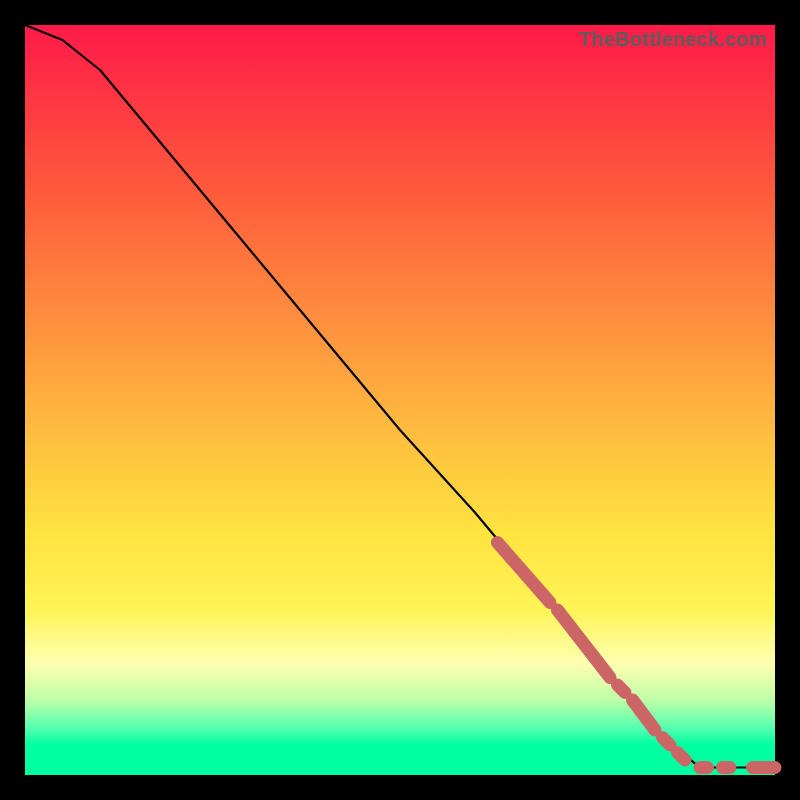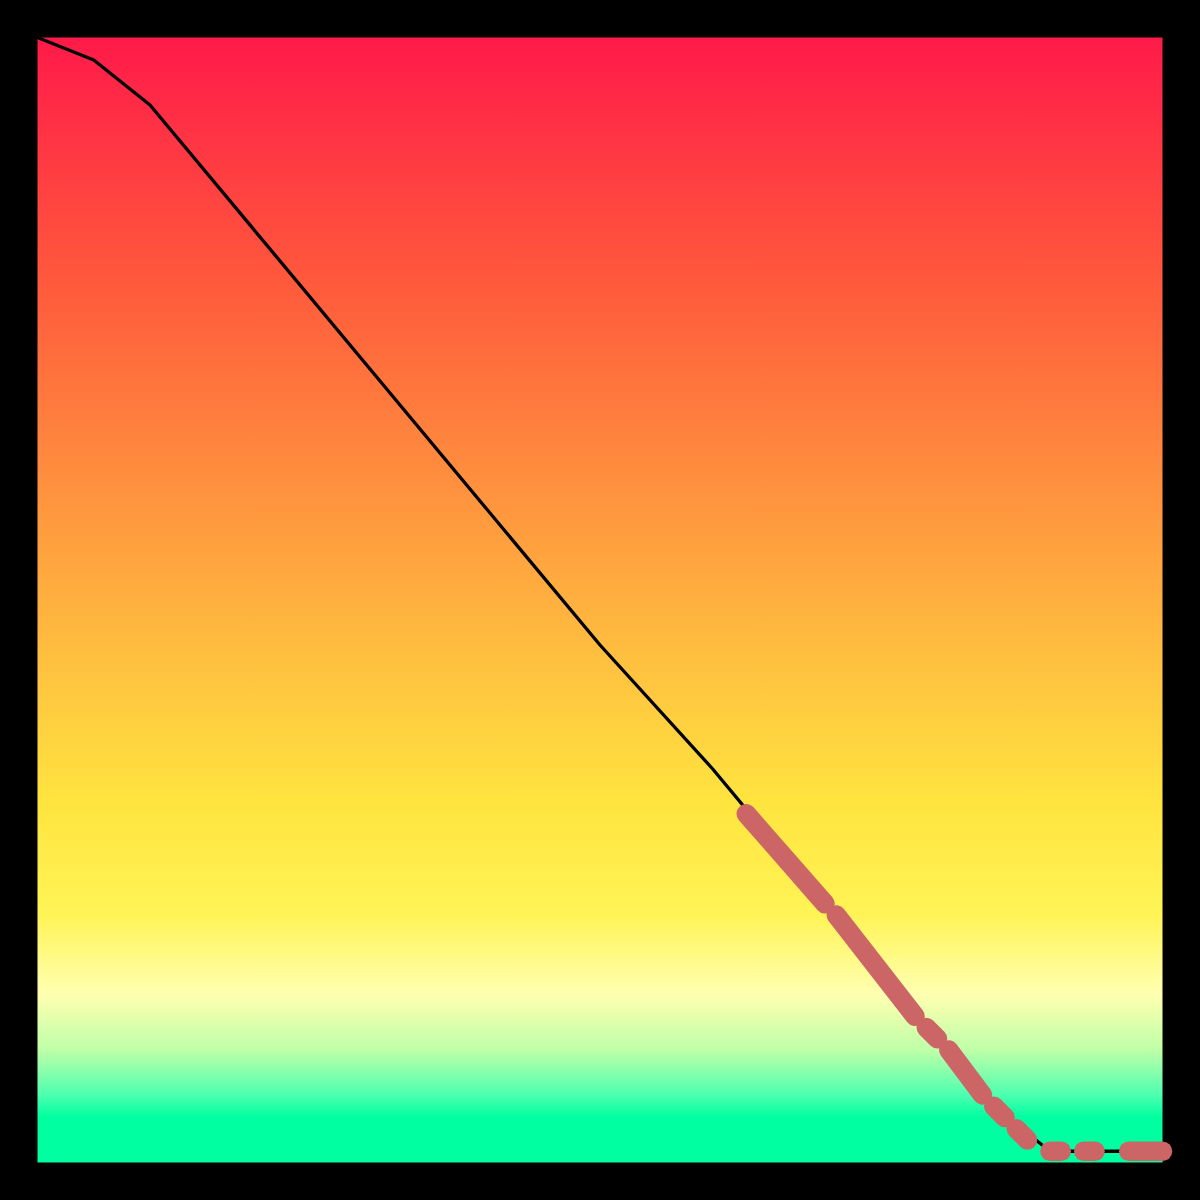--- a/index.html
+++ b/index.html
@@ -57,20 +57,21 @@
     height: 750px;
     overflow: visible;
   }
 </style>
 </head>
 <body>
 
 <div class="frame">
   <div class="plot-area"></div>
 
+  <div class="watermark">TheBottleneck.com</div>
 
   <svg class="curve" viewBox="0 0 750 750" preserveAspectRatio="none">
     <path id="main-line" fill="none" stroke="#000" stroke-width="2.2" stroke-linecap="round" stroke-linejoin="round" d="M0.00 0.00 L37.50 15.00 L75.00 45.00 L150.00 135.00 L225.00 225.00 L300.00 315.00 L375.00 405.00 L450.00 487.50 L525.00 577.50 L600.00 667.50 L637.50 712.50 L675.00 742.50 L712.50 742.50 L750.00 742.50"></path>
     <g id="marker-layer">
         <line x1="472.50" y1="517.50" x2="525.00" y2="577.50" stroke="#cc6666" stroke-width="13" stroke-linecap="round"></line>
         <line x1="532.50" y1="585.00" x2="585.00" y2="652.50" stroke="#cc6666" stroke-width="13" stroke-linecap="round"></line>
         <line x1="592.50" y1="660.00" x2="600.00" y2="667.50" stroke="#cc6666" stroke-width="13" stroke-linecap="round"></line>
         <line x1="607.50" y1="675.00" x2="630.00" y2="705.00" stroke="#cc6666" stroke-width="13" stroke-linecap="round"></line>
         <line x1="637.50" y1="712.50" x2="645.00" y2="720.00" stroke="#cc6666" stroke-width="13" stroke-linecap="round"></line>
         <line x1="652.50" y1="727.50" x2="660.00" y2="735.00" stroke="#cc6666" stroke-width="13" stroke-linecap="round"></line>

